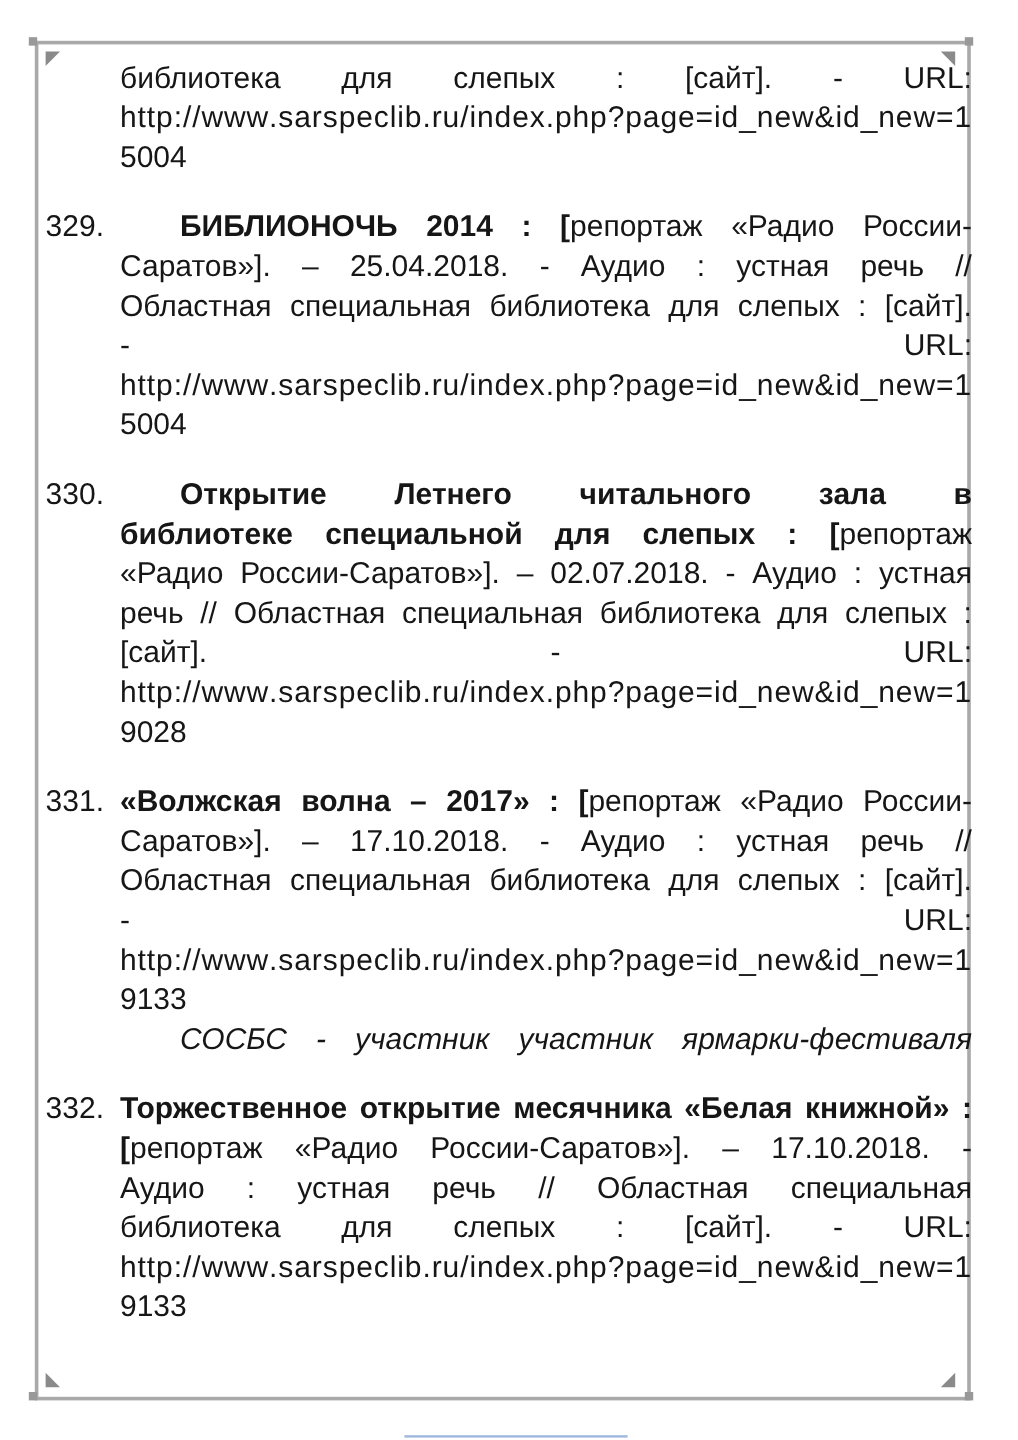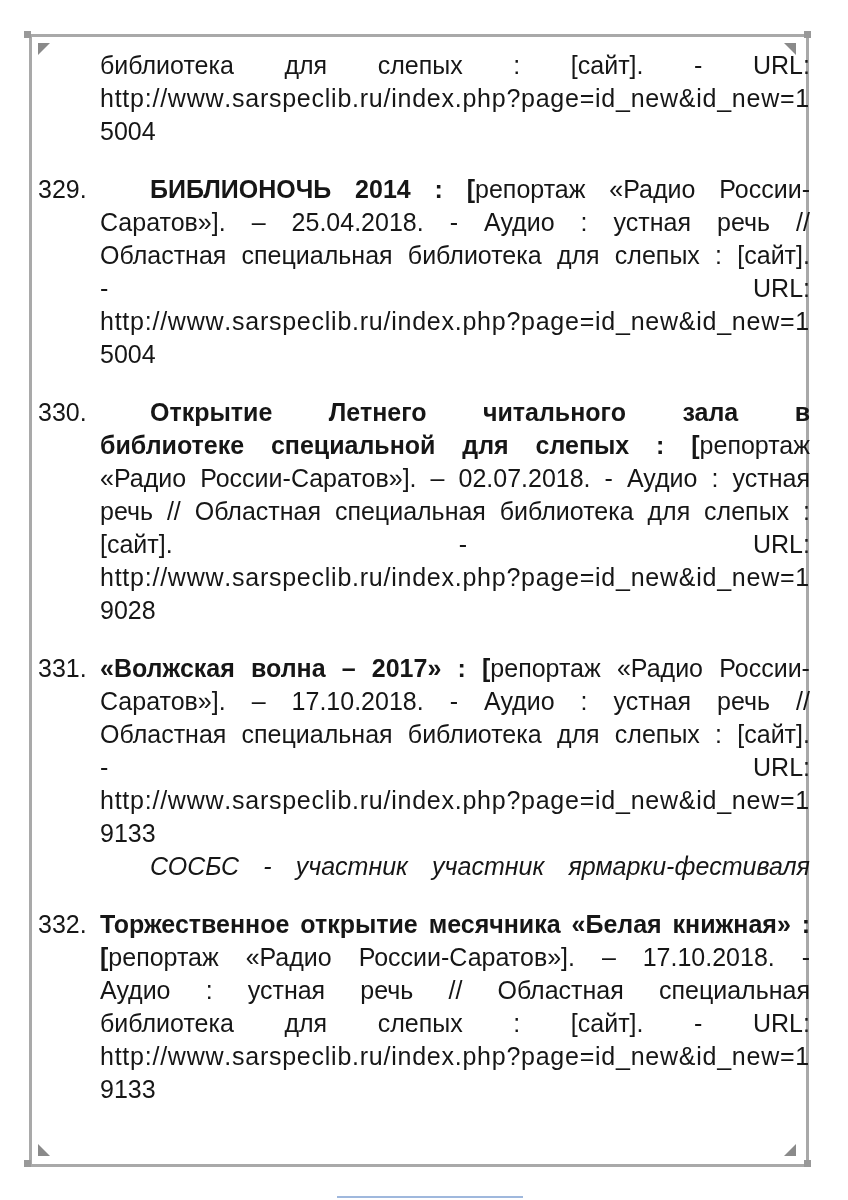--- a/index.html
+++ b/index.html
@@ -420,21 +420,21 @@
         <span class="w"><span class="pi">ярмарки-фестиваля</span></span>
       </div>
     </div>
     <div class="entry">
       <span class="num">332.</span>
       <div class="line just">
         <span class="w"><span class="pb">Торжественное</span></span>
         <span class="w"><span class="pb">открытие</span></span>
         <span class="w"><span class="pb">месячника</span></span>
         <span class="w"><span class="pb">«Белая</span></span>
-        <span class="w"><span class="pb">книжная»</span></span>
+        <span class="w"><span class="pb">книжной»</span></span>
         <span class="w"><span class="pb">:</span></span>
       </div>
       <div class="line just">
         <span class="w"><span class="pb">[</span><span>репортаж</span></span>
         <span class="w"><span>«Радио</span></span>
         <span class="w"><span>России-Саратов»].</span></span>
         <span class="w"><span>–</span></span>
         <span class="w"><span>17.10.2018.</span></span>
         <span class="w"><span>-</span></span>
       </div>

